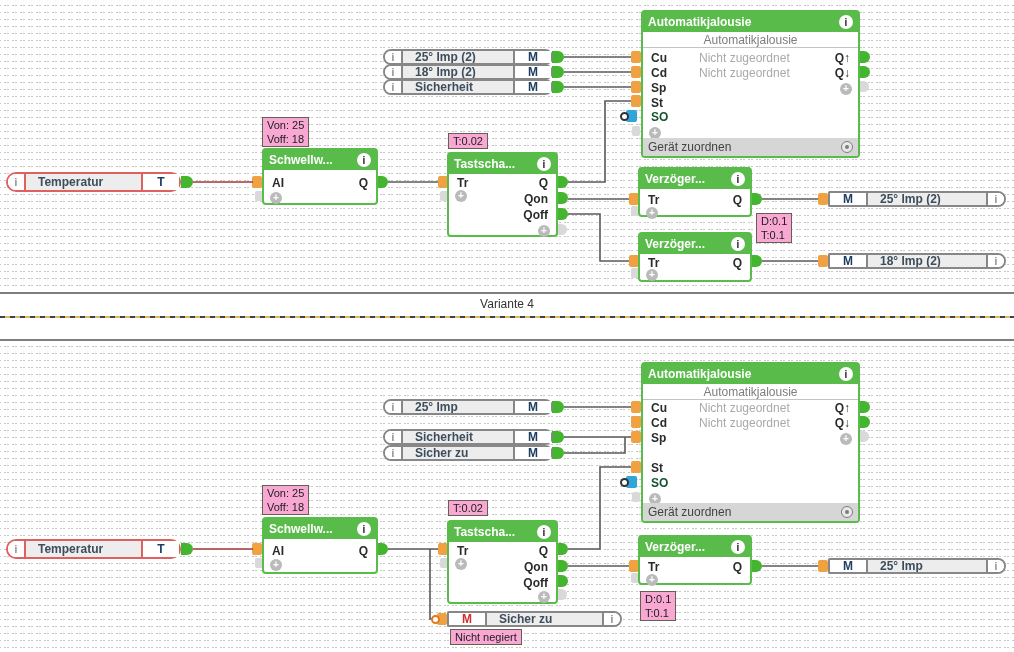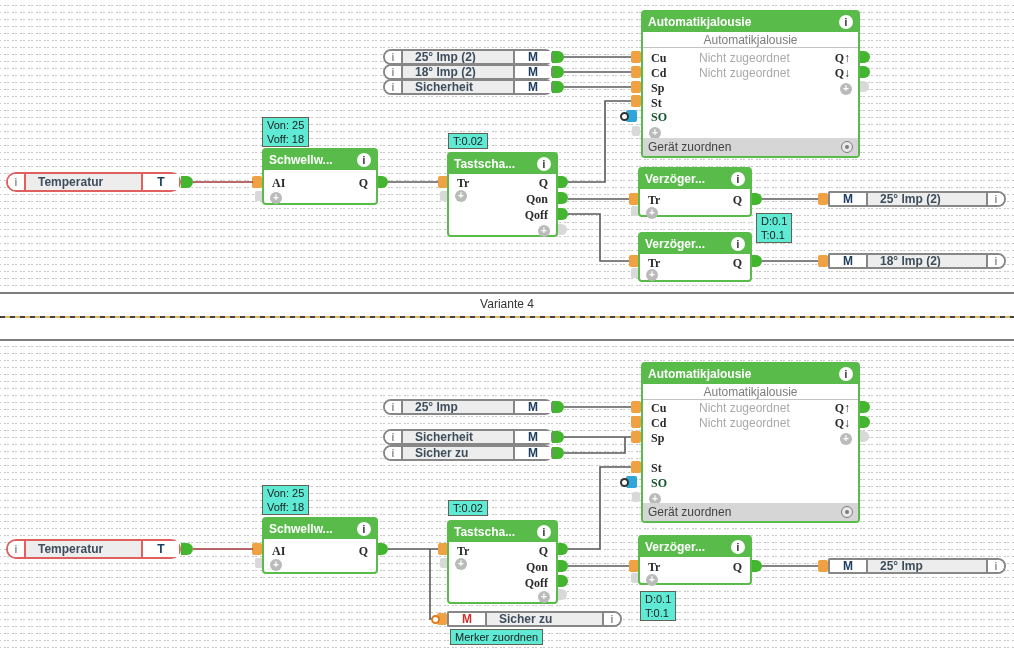--- a/index.html
+++ b/index.html
@@ -32,42 +32,42 @@
   .pcell.pr{border-right:2px solid #878787;}
   .node.temp .pcell.pl{border-left-color:#e06060;}
   .pcell.redM{color:#d22f2f;}
 
   
   .blk{position:absolute;background:#fff;border:2px solid #59bb4a;border-radius:4px;z-index:4;box-sizing:border-box;}
   .hdr{height:20px;background:#59bb4a;display:flex;align-items:center;justify-content:space-between;padding:0 5px;}
   .ttl{color:#fff;font-size:12px;font-weight:bold;white-space:nowrap;}
   .iico{width:14px;height:14px;border-radius:50%;background:#fff;color:#1a1a1a;font-size:10px;font-weight:bold;display:flex;align-items:center;justify-content:center;}
   .subt{position:absolute;left:0;right:0;top:21px;height:14px;line-height:14px;text-align:center;font-size:12px;color:#7d7d7d;border-bottom:1px solid #c3c3c3;}
-  .prow{position:absolute;height:15px;line-height:15px;font-size:12px;font-weight:bold;color:#2b2b2b;white-space:nowrap;font-family:Liberation Serif, serif;}
+  .prow{position:absolute;height:15px;line-height:15px;font-size:12px;font-weight:bold;color:#2b2b2b;white-space:nowrap;}
   .pL{left:8px;}
   .pR{right:8px;text-align:right;}
   .redtx{color:#14532d;}
   .assign{position:absolute;left:56px;height:15px;line-height:15px;font-size:12px;color:#a9a9a9;white-space:nowrap;}
   .plus{position:absolute;width:12px;height:12px;border-radius:50%;background:#bababa;color:#fff;font-size:10px;font-weight:bold;line-height:12px;text-align:center;}
   .ftr{position:absolute;left:0;right:0;bottom:0;height:18px;background:#d6d6d6;display:flex;align-items:center;justify-content:space-between;padding:0 5px;font-size:12px;color:#434343;border-radius:0 0 2px 2px;}
   .gear{width:12px;height:12px;border:1px solid #7d7d7d;border-radius:50%;position:relative;background:#e9e9e9;box-sizing:border-box;}
   .gear::after{content:'';position:absolute;left:3px;top:3px;width:4px;height:4px;background:#7d7d7d;border-radius:50%;}
 
   
   .stub{position:absolute;z-index:2;}
   .sg{width:12px;height:12px;background:#43b52e;border-radius:0 6px 6px 0;}
   .so{width:10px;height:12px;background:#f0a243;border-radius:2px;}
   .sgr{width:11px;height:11px;background:#d9d9d9;border-radius:0 6px 6px 0;}
   .sgl{width:8px;height:10px;background:#d9d9d9;border-radius:2px;}
   .sbl{width:11px;height:12px;background:#2fa5da;border-radius:2px;}
   .cdot{position:absolute;width:9px;height:9px;border-radius:50%;background:#fff;border:2px solid #333;box-sizing:border-box;z-index:5;}
   .ndot{position:absolute;width:9px;height:9px;border-radius:50%;background:#fff;border:2px solid #e07b20;box-sizing:border-box;z-index:5;}
 
   
-  .note{position:absolute;background:#5eead4;border:1px solid #626250;color:#1c1c1c;font-size:11px;line-height:14px;padding:0 4px;z-index:6;white-space:nowrap;}
+  .note{position:absolute;background:#f9a8d4;border:1px solid #626250;color:#1c1c1c;font-size:11px;line-height:14px;padding:0 4px;z-index:6;white-space:nowrap;}
 </style>
 </head>
 <body>
 
 <div class="canvas">
   <div class="gridsec" id="sec1"></div>
   <div class="gridsec" id="sec2"></div>
 
   <div class="sepline" style="top:292px"></div>
   <div class="seplabel" style="top:296px">Variante 4</div>
@@ -363,16 +363,16 @@
   </div>
 
   <div class="stub so" style="left:437px;top:613px"></div>
   <div class="ndot" style="left:431px;top:615px"></div>
   <div class="node sq-left" style="left:447px;top:611px;width:175px;height:16px">
     <span class="pcell pr redM">M</span>
     <span class="lblcell">Sicher zu</span>
     <span class="cap r">i</span>
   </div>
   <div class="note" style="left:450px;top:629px">
-    <div>Merker zuordnen</div>
+    <div>Nicht negiert</div>
   </div>
 
 </div>
 
 </body></html>

